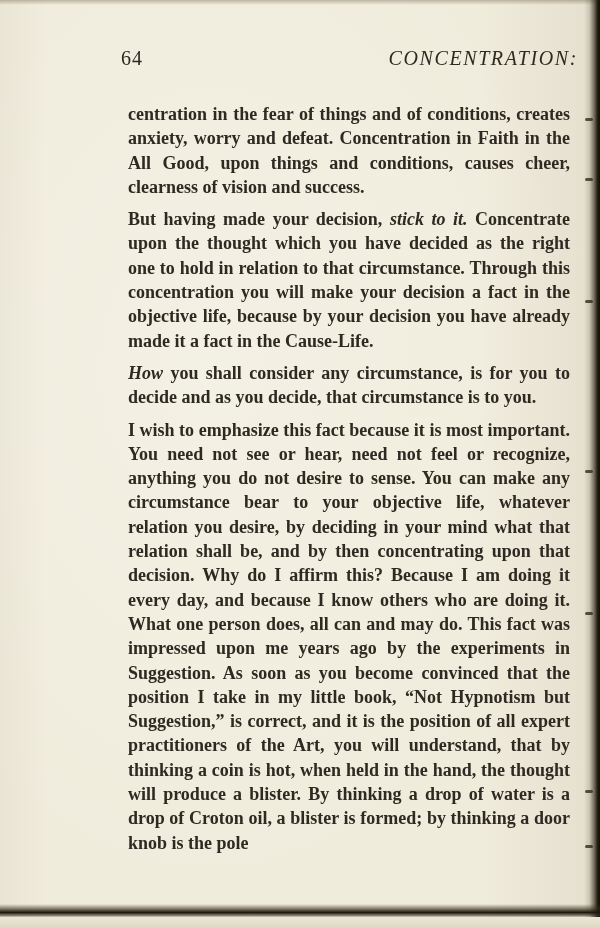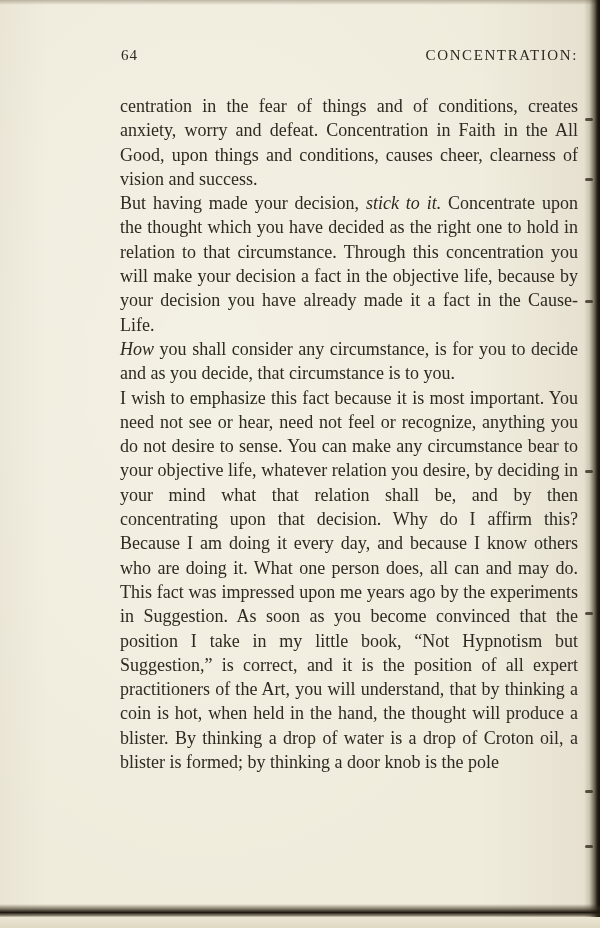--- a/index.html
+++ b/index.html
@@ -17,30 +17,30 @@
     background:var(--paper);
     background-image:
       radial-gradient(ellipse at 35% 40%, rgba(255,255,255,0.25), rgba(0,0,0,0) 70%),
       linear-gradient(to right, rgba(120,105,75,0.06), rgba(120,105,75,0) 8%, rgba(120,105,75,0) 80%, rgba(120,105,75,0.10));
     color:var(--ink);
     overflow:hidden;
   }
   .page-header{
     position:absolute;top:47px;left:121px;width:457px;
     display:flex;justify-content:space-between;align-items:baseline;
-    font-size:15px;
+    font-size:20px;
   }
   .page-number{letter-spacing:1px;}
-  .running-title{letter-spacing:1.6px;}
+  .running-title{letter-spacing:1.6px;font-style:italic;}
   .page-body{
     position:absolute;top:94px;left:120px;width:458px;
     font-size:18px;line-height:24.3px;
     text-align:justify;text-justify:inter-word;
   }
-  .page-body p{margin:0;padding:0;}
+  .page-body p{margin:8px;padding:0;font-weight:bold;}
   .italic{font-style:italic;}
   
   .edge-top{
     position:absolute;top:0;left:0;width:100%;height:5px;
     background:linear-gradient(to bottom, rgba(90,75,50,0.35), rgba(90,75,50,0));
     pointer-events:none;
   }
   .edge-right{
     position:absolute;top:0;right:0;width:16px;height:100%;
     background:linear-gradient(to right,

